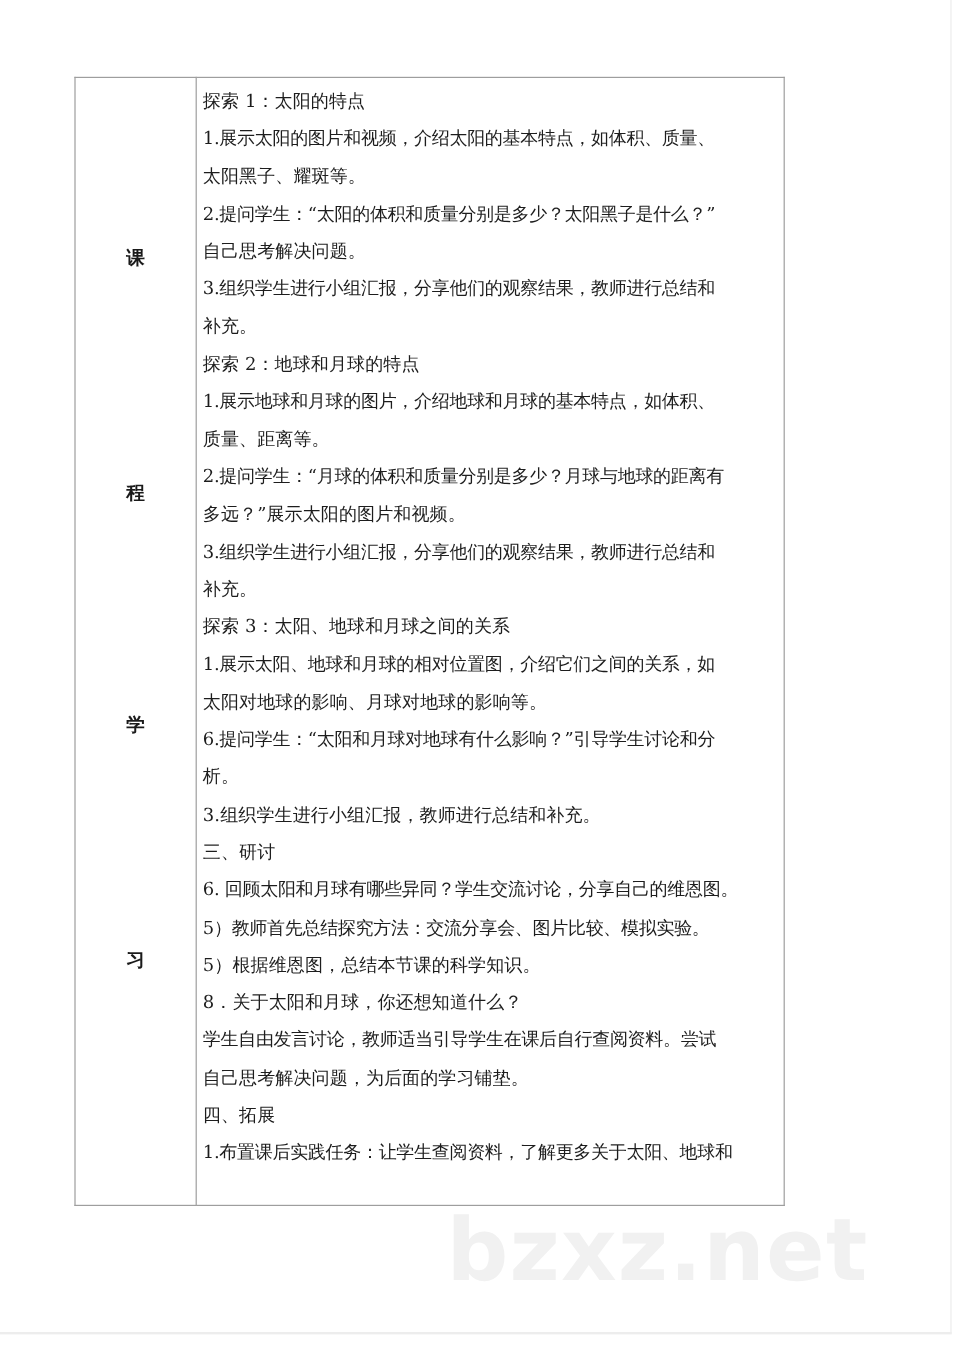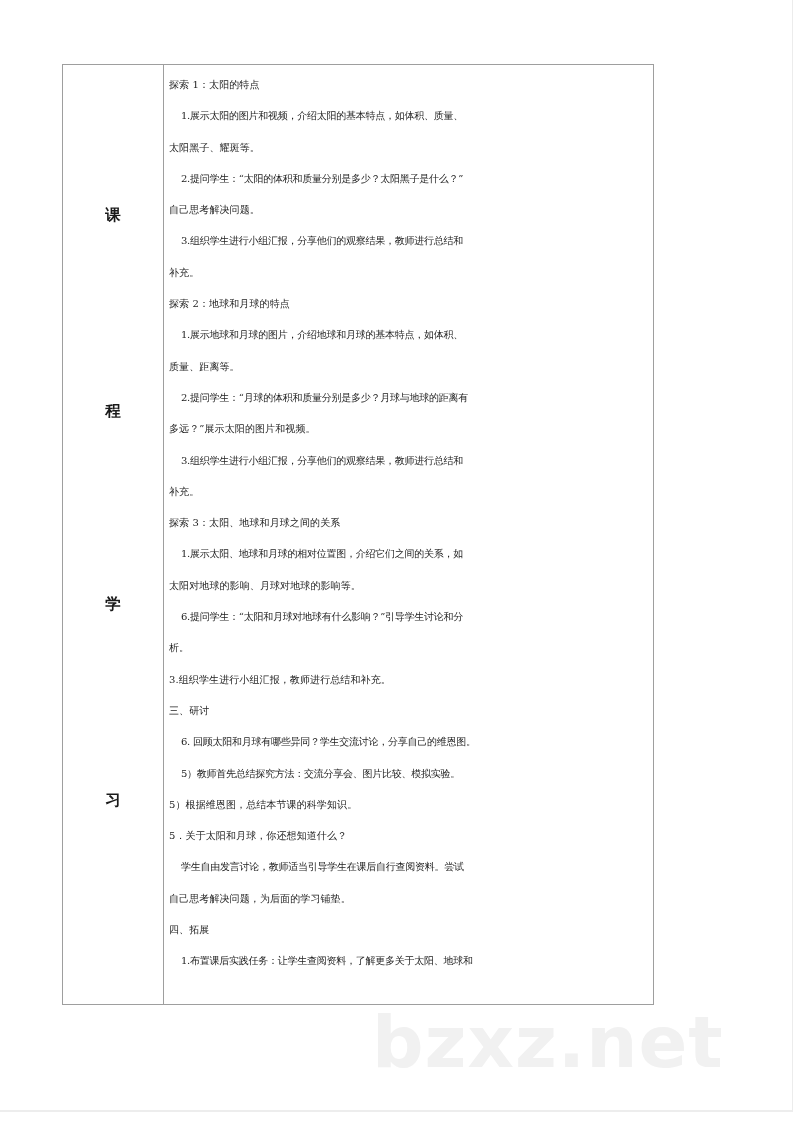--- a/index.html
+++ b/index.html
@@ -95,36 +95,35 @@
   .content-inner {
     position: relative;
     width: 489px;
     height: 939px;
     overflow: hidden;
     padding: 0;
   }
   .doc-line {
     height: 31.3px;
     line-height: 31.3px;
-    font-size: 10px;
+    font-size: 15px;
     color: #1d1d1d;
     white-space: nowrap;
     padding-left: 5px;
     box-sizing: border-box;
     letter-spacing: 0.1px;
   }
   .doc-line.first {
     margin-top: 4px;
   }
   .doc-line.bold {
     font-weight: normal;
   }
   .doc-line.tight {
     letter-spacing: -0.25px;
-    margin-left: 12px;
   }
 </style>
 </head>
 <body>
 
 <div id="page-sheet"></div>
 
 <div id="watermark">bzxz.net</div>
 
 <table id="lesson-table">
@@ -157,21 +156,21 @@
             <div class="doc-line">探索 3：太阳、地球和月球之间的关系</div>
             <div class="doc-line tight">1.展示太阳、地球和月球的相对位置图，介绍它们之间的关系，如</div>
             <div class="doc-line">太阳对地球的影响、月球对地球的影响等。</div>
             <div class="doc-line tight">6.提问学生：“太阳和月球对地球有什么影响？”引导学生讨论和分</div>
             <div class="doc-line">析。</div>
             <div class="doc-line">3.组织学生进行小组汇报，教师进行总结和补充。</div>
             <div class="doc-line bold">三、研讨</div>
             <div class="doc-line tight">6. 回顾太阳和月球有哪些异同？学生交流讨论，分享自己的维恩图。</div>
             <div class="doc-line tight">5）教师首先总结探究方法：交流分享会、图片比较、模拟实验。</div>
             <div class="doc-line">5）根据维恩图，总结本节课的科学知识。</div>
-            <div class="doc-line">5．关于太阳和月球，你还想知道什么？</div>
+            <div class="doc-line">8．关于太阳和月球，你还想知道什么？</div>
             <div class="doc-line tight">学生自由发言讨论，教师适当引导学生在课后自行查阅资料。尝试</div>
             <div class="doc-line">自己思考解决问题，为后面的学习铺垫。</div>
             <div class="doc-line bold">四、拓展</div>
             <div class="doc-line tight">1.布置课后实践任务：让学生查阅资料，了解更多关于太阳、地球和</div>
           </div>
       </td>
     </tr>
   </tbody>
 </table>
 

